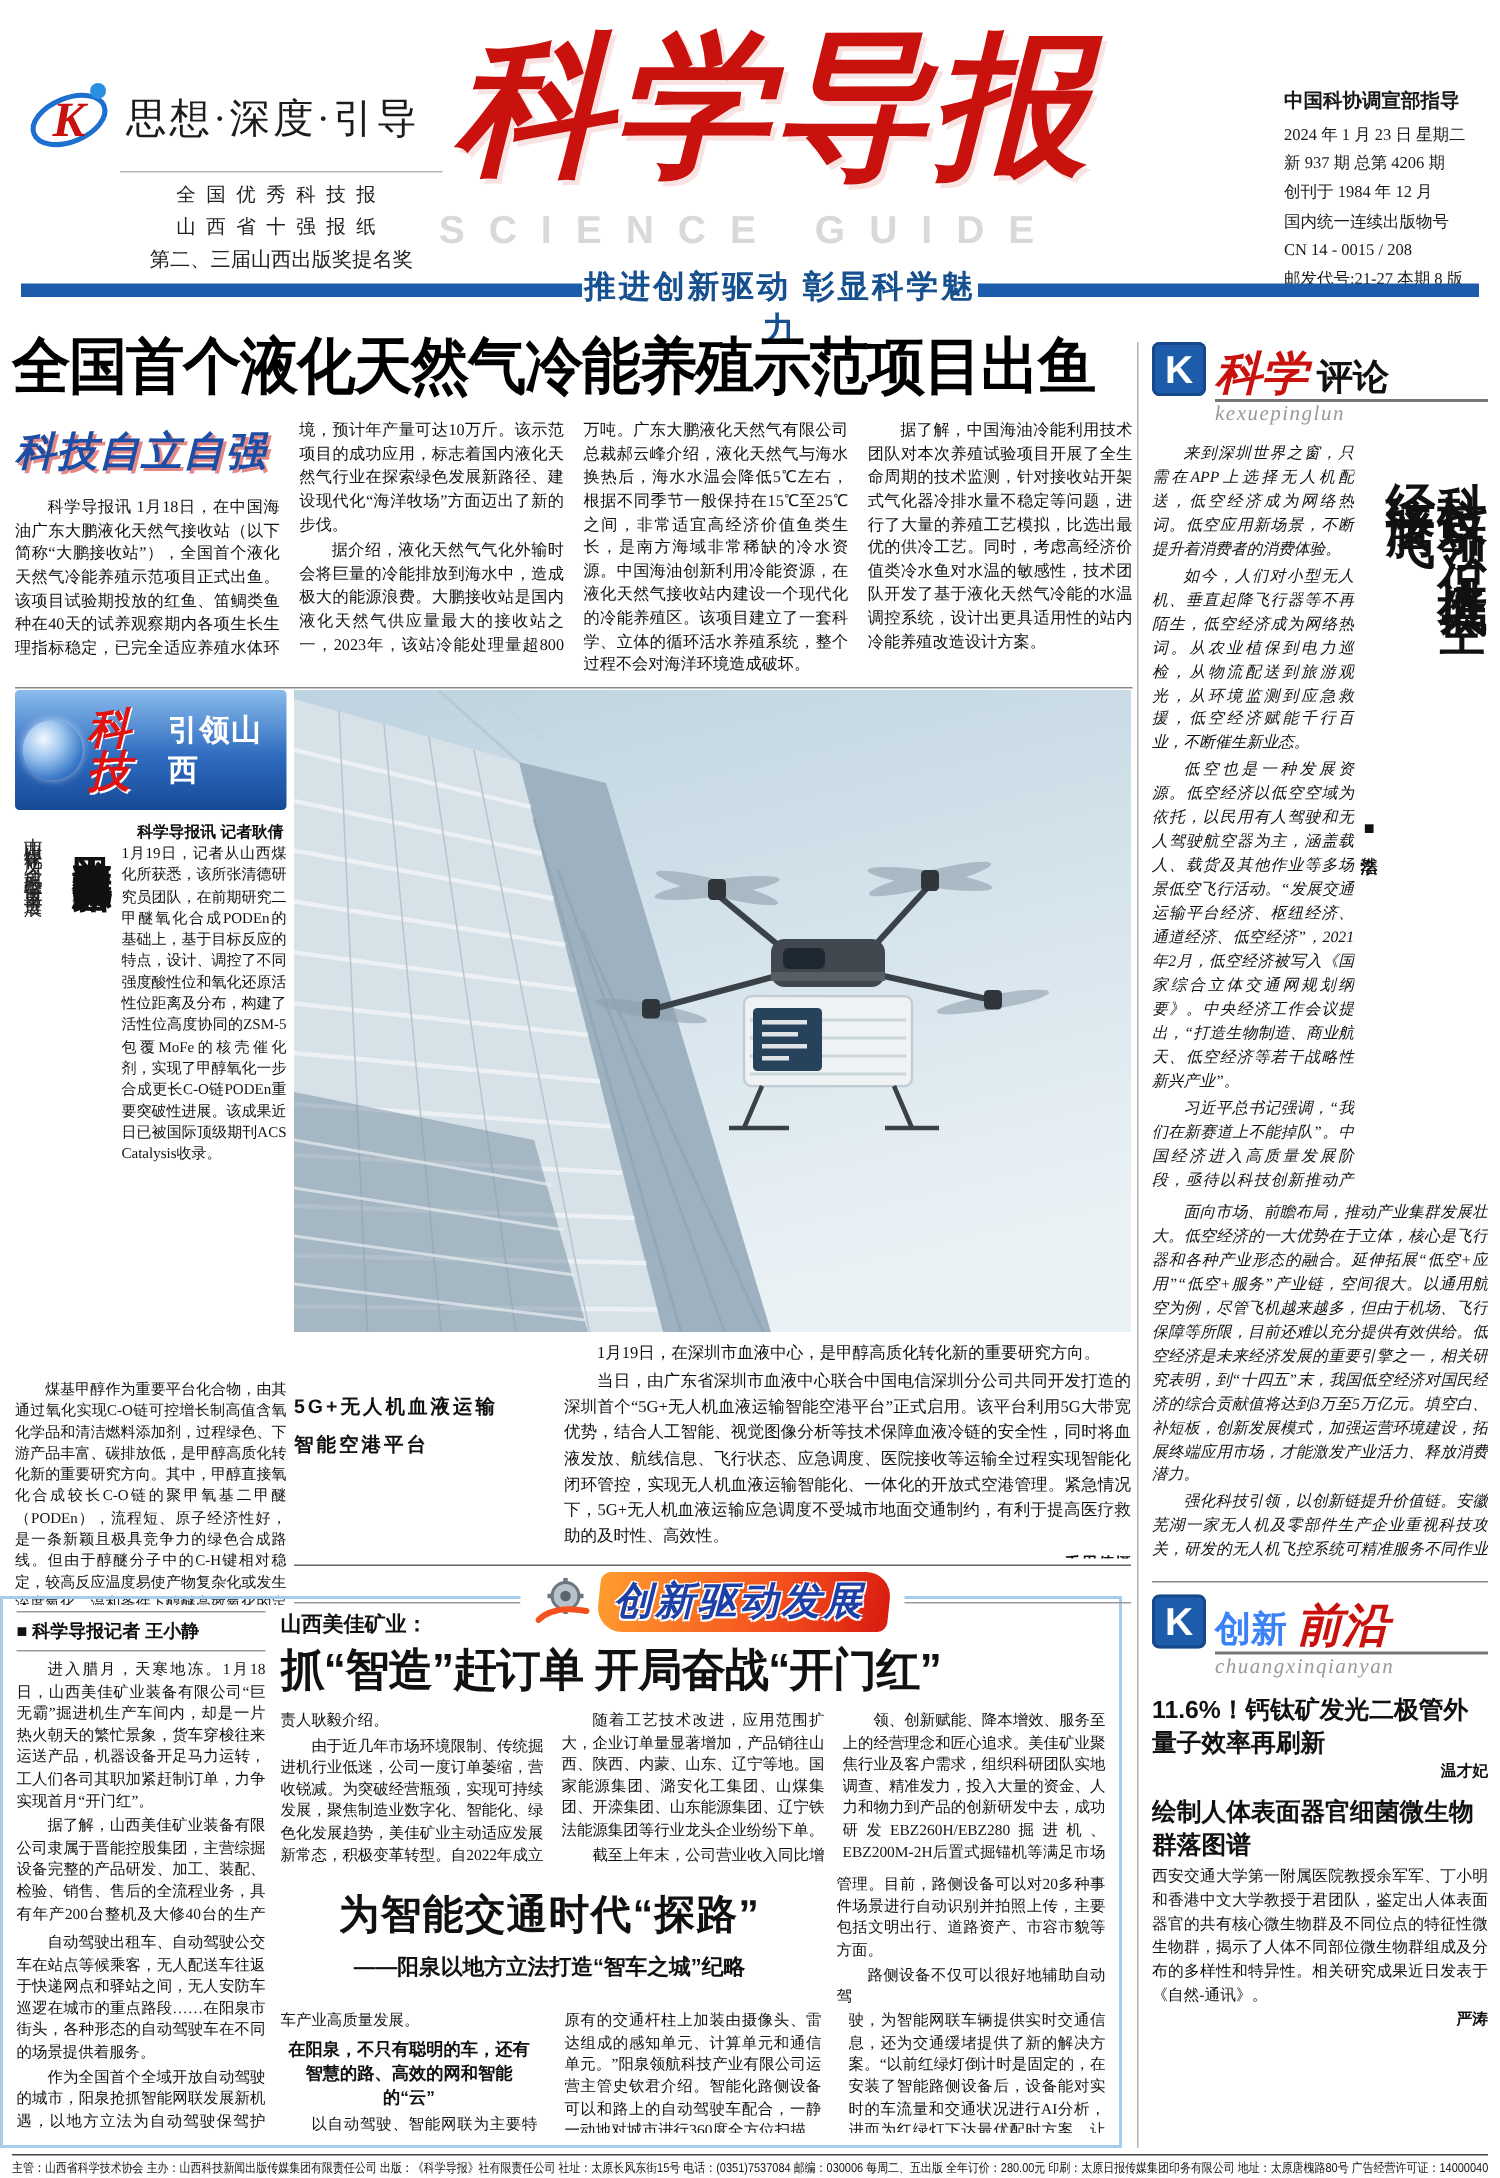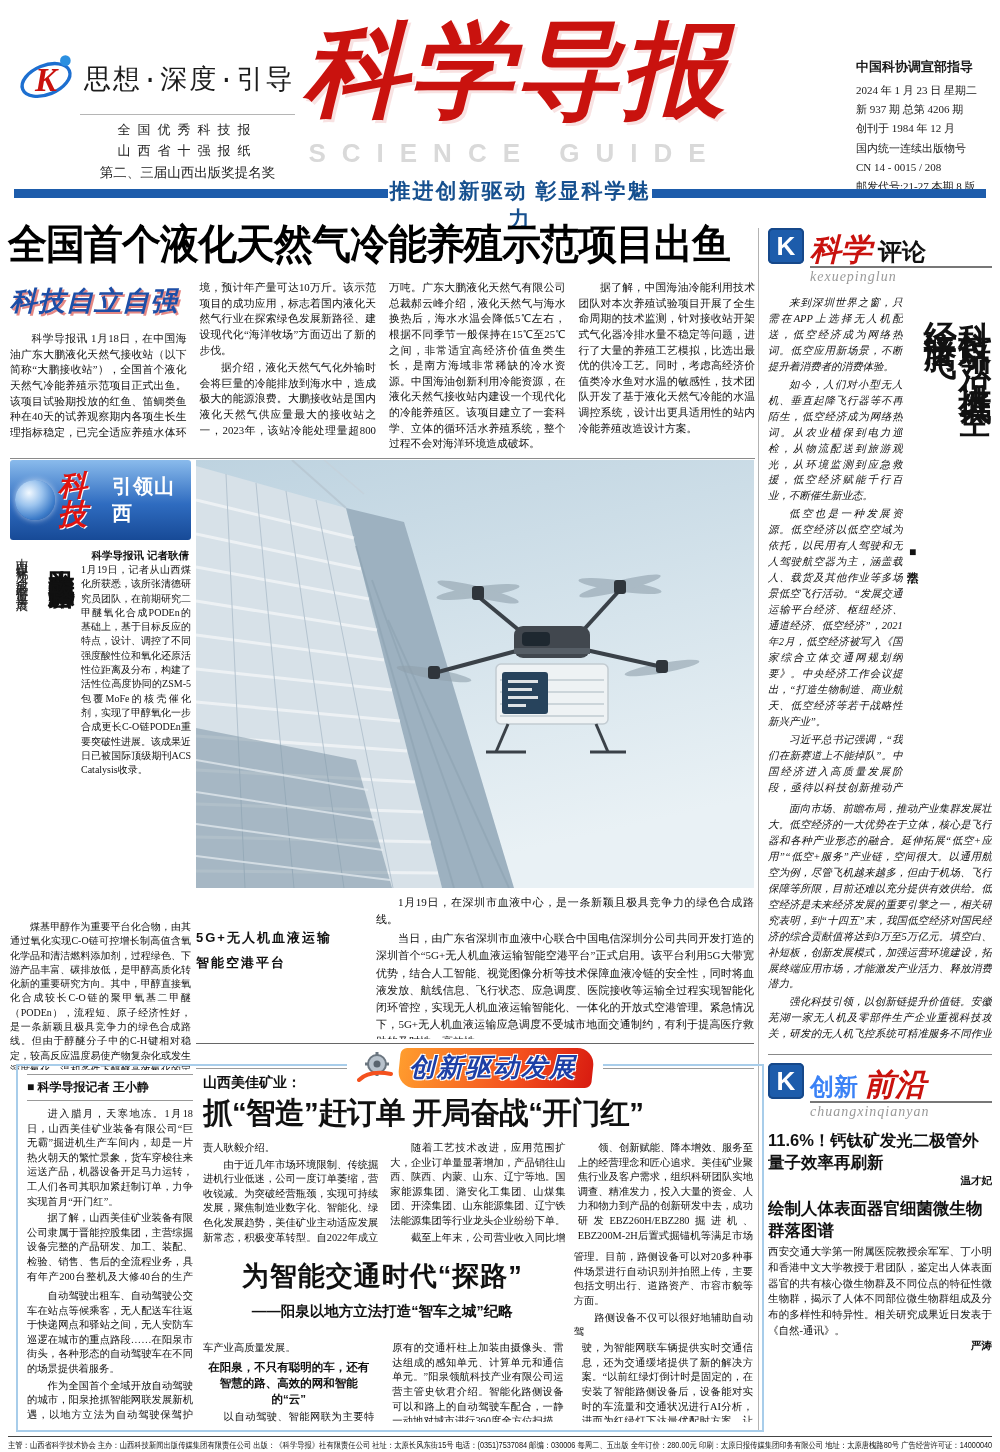--- a/index.html
+++ b/index.html
@@ -2,30 +2,30 @@
 <html><head>
 <meta charset="utf-8">
 <style>
   html,body{margin:0;padding:0;background:#e9e9e9;}
   .page{position:relative;width:1000px;height:1452px;background:#fff;overflow:hidden;
         font-family:"Liberation Serif",serif;color:#111;margin:0 auto;}
   
   .hdr-left{position:absolute;left:18px;top:50px;width:300px;}
   .hdr-row1{display:flex;align-items:center;gap:8px;}
   .logo-k{width:58px;height:58px;flex:none;}
-  .slogan{font-size:27px;font-family:Liberation Mono, monospace;color:#1c1c1c;letter-spacing:2px;font-weight:500;}
+  .slogan{font-size:27px;font-family:Liberation Serif, serif;color:#1c1c1c;letter-spacing:2px;font-weight:500;}
   .hdr-sub{border-top:1px solid #b5b5b5;margin:6px 0 0 62px;padding-top:5px;width:215px;text-align:center;
            font-size:13px;line-height:1.6;color:#222;}
   .hdr-sub .ls{letter-spacing:7px;display:block;}
   .hdr-sub .ns{letter-spacing:0;display:block;font-size:13.5px;}
   .paper-title{position:absolute;left:250px;top:10px;width:530px;text-align:center;
                font-family:"DejaVu Serif",serif;font-style:italic;font-weight:bold;
                font-size:104px;line-height:1.15;color:#c9120e;letter-spacing:2px;
                text-shadow:3px 3px 0 rgba(201,18,14,.12);}
-  .paper-eng{position:absolute;left:300px;top:138px;width:430px;text-align:center;color:#d9d9d9;
+  .paper-eng{position:absolute;left:284px;top:138px;width:430px;text-align:center;color:#d9d9d9;
              font-family:"Liberation Sans",sans-serif;font-weight:bold;font-size:26px;letter-spacing:16px;}
   .hdr-right{position:absolute;left:856px;top:56px;width:136px;font-size:11px;line-height:1.75;color:#1a1a1a;}
   .hdr-right .guide{font-weight:bold;font-size:13px;font-family:"Liberation Sans",sans-serif;margin-bottom:2px;}
   .bar-l{position:absolute;left:14px;top:189px;width:374px;height:9px;background:#1d5cab;}
   .bar-r{position:absolute;left:652px;top:189px;width:334px;height:9px;background:#1d5cab;}
   .bar-slogan{position:absolute;left:388px;top:177px;width:264px;text-align:center;font-size:21px;font-weight:bold;
               font-family:"Liberation Sans",sans-serif;color:#16508f;letter-spacing:2px;}
   
   .lead-headline{position:absolute;left:8px;top:217px;width:748px;font-family:"Liberation Sans",sans-serif;
                  font-weight:900;font-size:41px;letter-spacing:-1px;white-space:nowrap;color:#000;
@@ -91,21 +91,21 @@
   .cap-credit{text-align:right;font-weight:bold;font-family:"Liberation Sans",sans-serif;font-size:11px;}
   
   .drive{position:absolute;left:196px;top:1048px;width:558px;display:flex;align-items:center;z-index:3;}
   .drive .line{flex:1;border-top:1px solid #9a9a9a;}
   .drive-pill{display:flex;align-items:center;gap:4px;background:#fff;padding:0 10px;}
   .drive-swoosh{background:linear-gradient(100deg,#ff9d2e 0%,#f4511e 60%,#d81b10 100%);
                 border-radius:6px 18px 6px 18px;padding:2px 16px 3px 10px;transform:skewX(-6deg);}
   .drive-label{display:inline-block;transform:skewX(6deg);font-family:"Liberation Sans",sans-serif;
                font-weight:900;font-style:italic;font-size:26px;color:#1d3fa6;letter-spacing:2px;
                text-shadow:1px 1px 0 #fff,-1px -1px 0 #fff,1px -1px 0 #fff,-1px 1px 0 #fff;}
-  .bigbox{position:absolute;left:16px;top:1064px;width:748px;height:368px;border:2px solid #a8cdea;box-sizing:border-box;}
+  .bigbox{position:absolute;left:0;top:1064px;width:748px;height:368px;border:2px solid #a8cdea;box-sizing:border-box;}
   .bigbox-inner{display:flex;gap:10px;padding:8px 9px;height:100%;box-sizing:border-box;}
   .bb-left{width:166px;flex:none;display:flex;flex-direction:column;}
   .bb-byline{font-family:"Liberation Sans",sans-serif;font-weight:bold;font-size:12px;
              border-top:1px solid #999;border-bottom:1px solid #999;padding:4px 0;margin-bottom:6px;}
   .bb-left-top{height:176px;overflow:hidden;font-size:10.3px;line-height:1.42;text-align:justify;}
   .bb-left-bot{flex:1;overflow:hidden;font-size:10.3px;line-height:1.42;text-align:justify;margin-top:6px;}
   .bb-main{flex:1;display:flex;flex-direction:column;overflow:hidden;}
   .mj-kicker{font-family:"Liberation Sans",sans-serif;font-weight:bold;font-size:14px;}
   .mj-headline{font-family:"Liberation Sans",sans-serif;font-weight:900;font-size:30px;letter-spacing:-0.5px;
                white-space:nowrap;margin:1px 0 7px;transform:scaleX(.98);transform-origin:left;}
@@ -320,21 +320,21 @@
       </g>
     </svg>
   </div>
 
   <div class="caption">
     <div class="cap-title">
       <div>5G+无人机血液运输</div>
       <div>智能空港平台</div>
     </div>
     <div class="cap-text">
-      <p class="p">1月19日，在深圳市血液中心，是一条新颖且极具竞争力的绿色合成路线。</p>
+      <p class="p">1月19日，在深圳市血液中心，是甲醇高质化转化新的重要研究方向。</p>
       <p class="p">当日，由广东省深圳市血液中心联合中国电信深圳分公司共同开发打造的深圳首个“5G+无人机血液运输智能空港平台”正式启用。该平台利用5G大带宽优势，结合人工智能、视觉图像分析等技术保障血液冷链的安全性，同时将血液发放、航线信息、飞行状态、应急调度、医院接收等运输全过程实现智能化闭环管控，实现无人机血液运输智能化、一体化的开放式空港管理。紧急情况下，5G+无人机血液运输应急调度不受城市地面交通制约，有利于提高医疗救助的及时性、高效性。</p>
       <div class="cap-credit">■ 毛思倩摄</div>
     </div>
   </div>
 
   <div class="drive">
     <span class="line"></span>
     <span class="drive-pill">
       <span>
         <svg width="38" height="32" viewBox="0 0 38 32">

